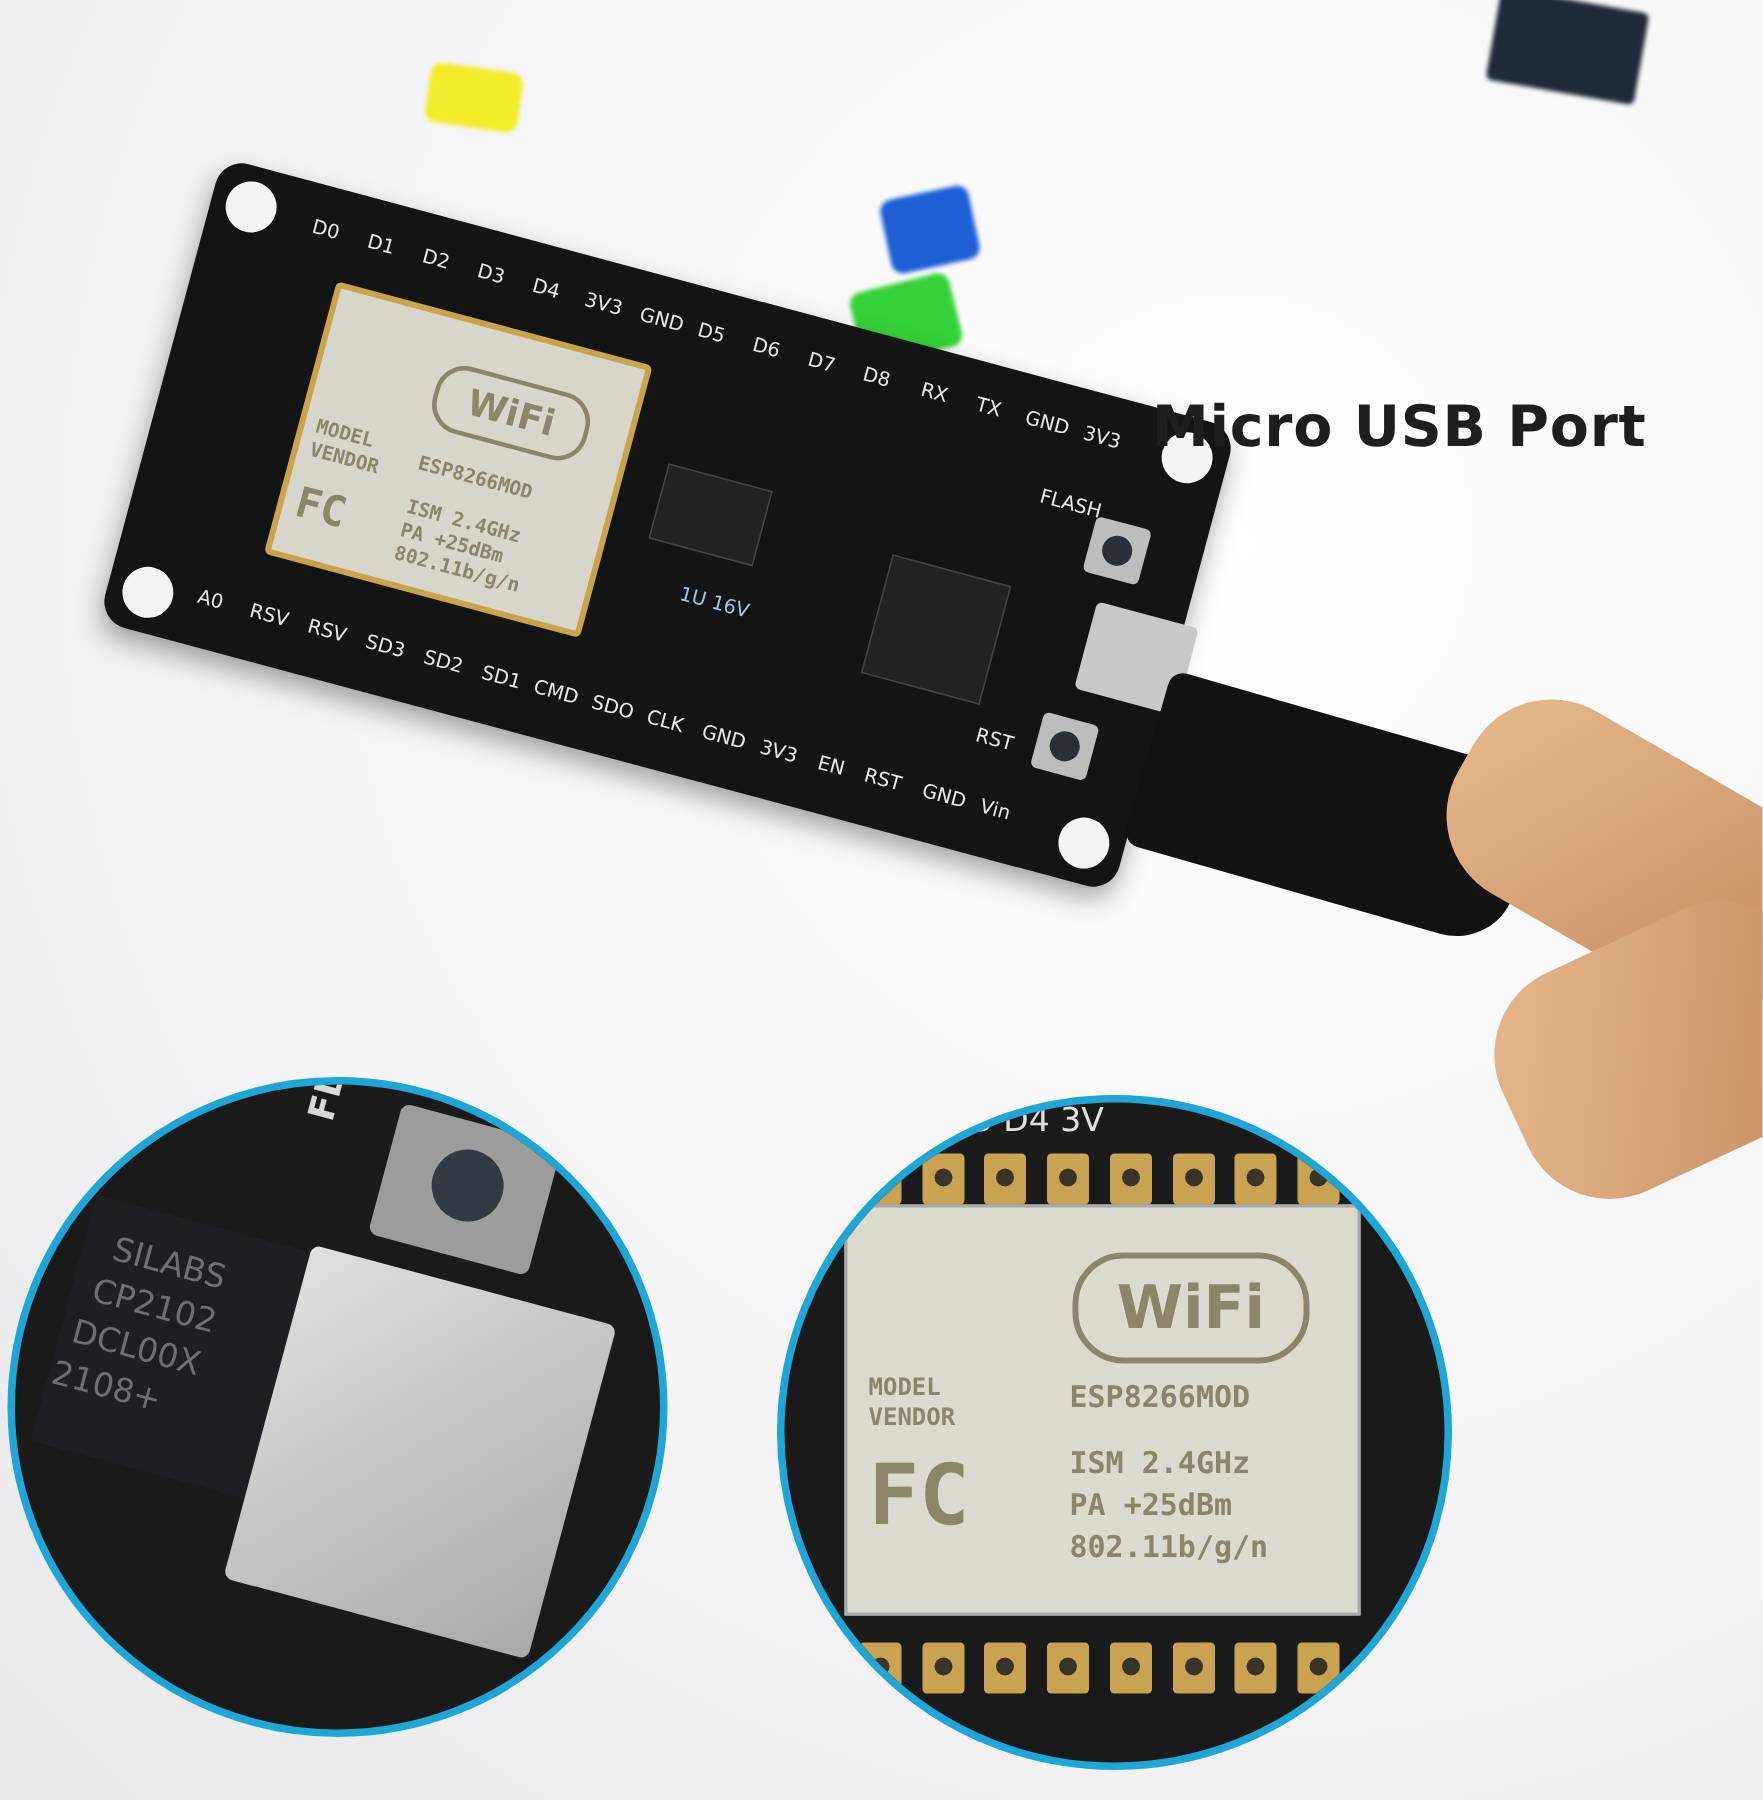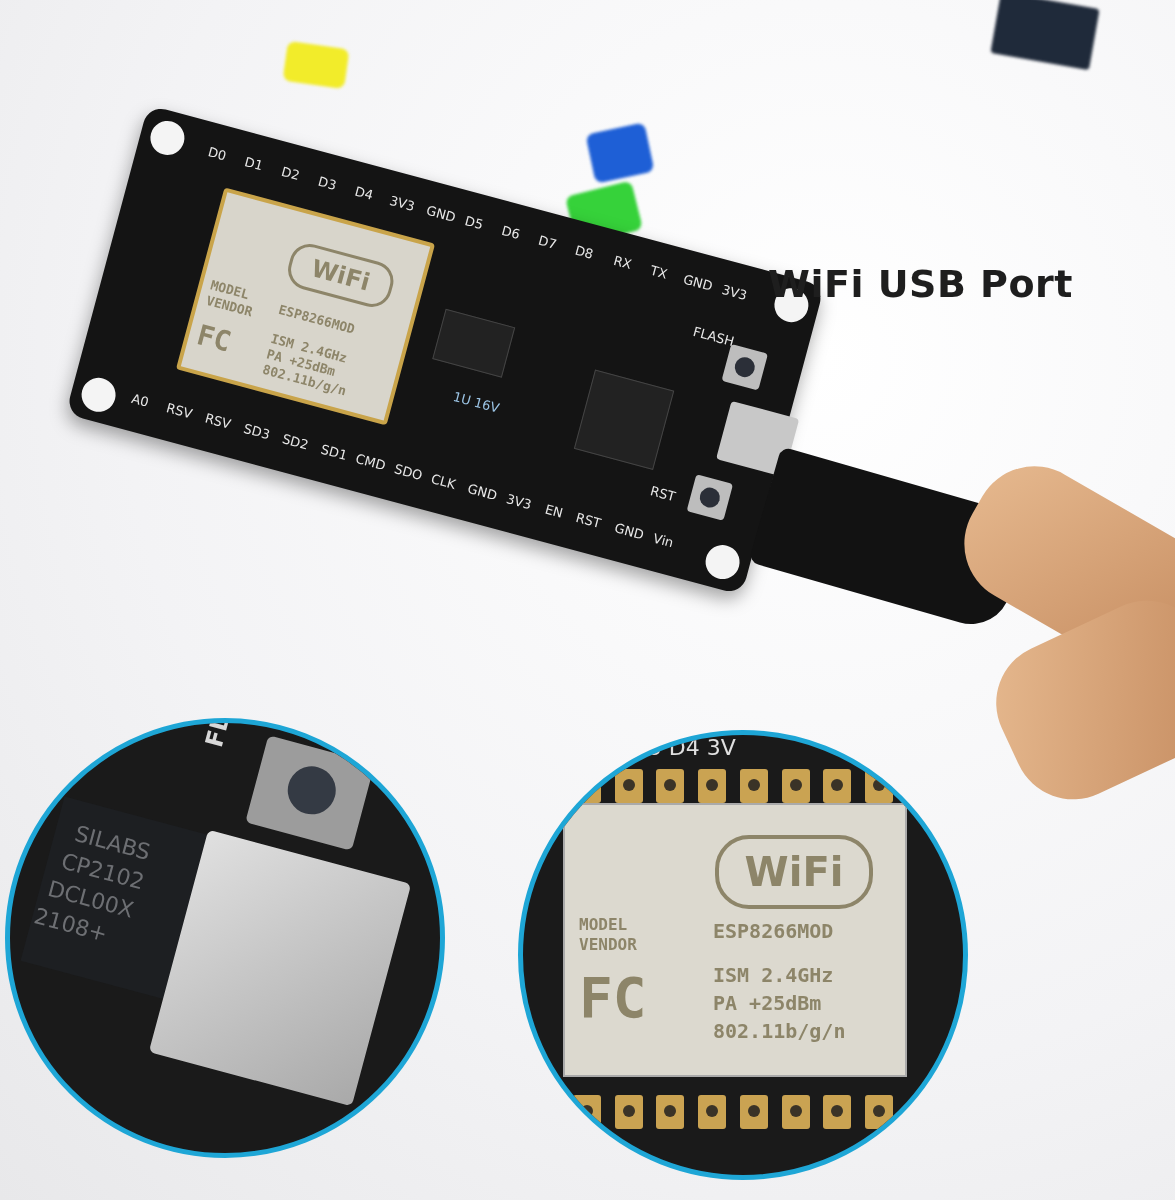--- a/index.html
+++ b/index.html
@@ -119,21 +119,21 @@
     <span class="pinlabel" style="left:520px; top:280px;">RST</span>
     <span class="pinlabel" style="left:560px; top:280px;">GND</span>
     <span class="pinlabel" style="left:600px; top:280px;">Vin</span>
   </div>
 </div>
 
 <div class="cable"></div>
 <div class="finger f1"></div>
 <div class="finger f2"></div>
 
-<div class="headline">WiFi USB Port</div>
+<div class="headline">Micro USB Port</div>
 
 <div class="circle circle-left">
   <div class="zl-chip">
     <span class="t" style="left:20px; top:20px;">SILABS</span>
     <span class="t" style="left:14px; top:50px;">CP2102</span>
     <span class="t" style="left:8px; top:80px;">DCL00X</span>
     <span class="t" style="left:2px; top:110px;">2108+</span>
   </div>
   <div class="zl-btn"></div>
   <div class="zl-flash">FLASH</div>

